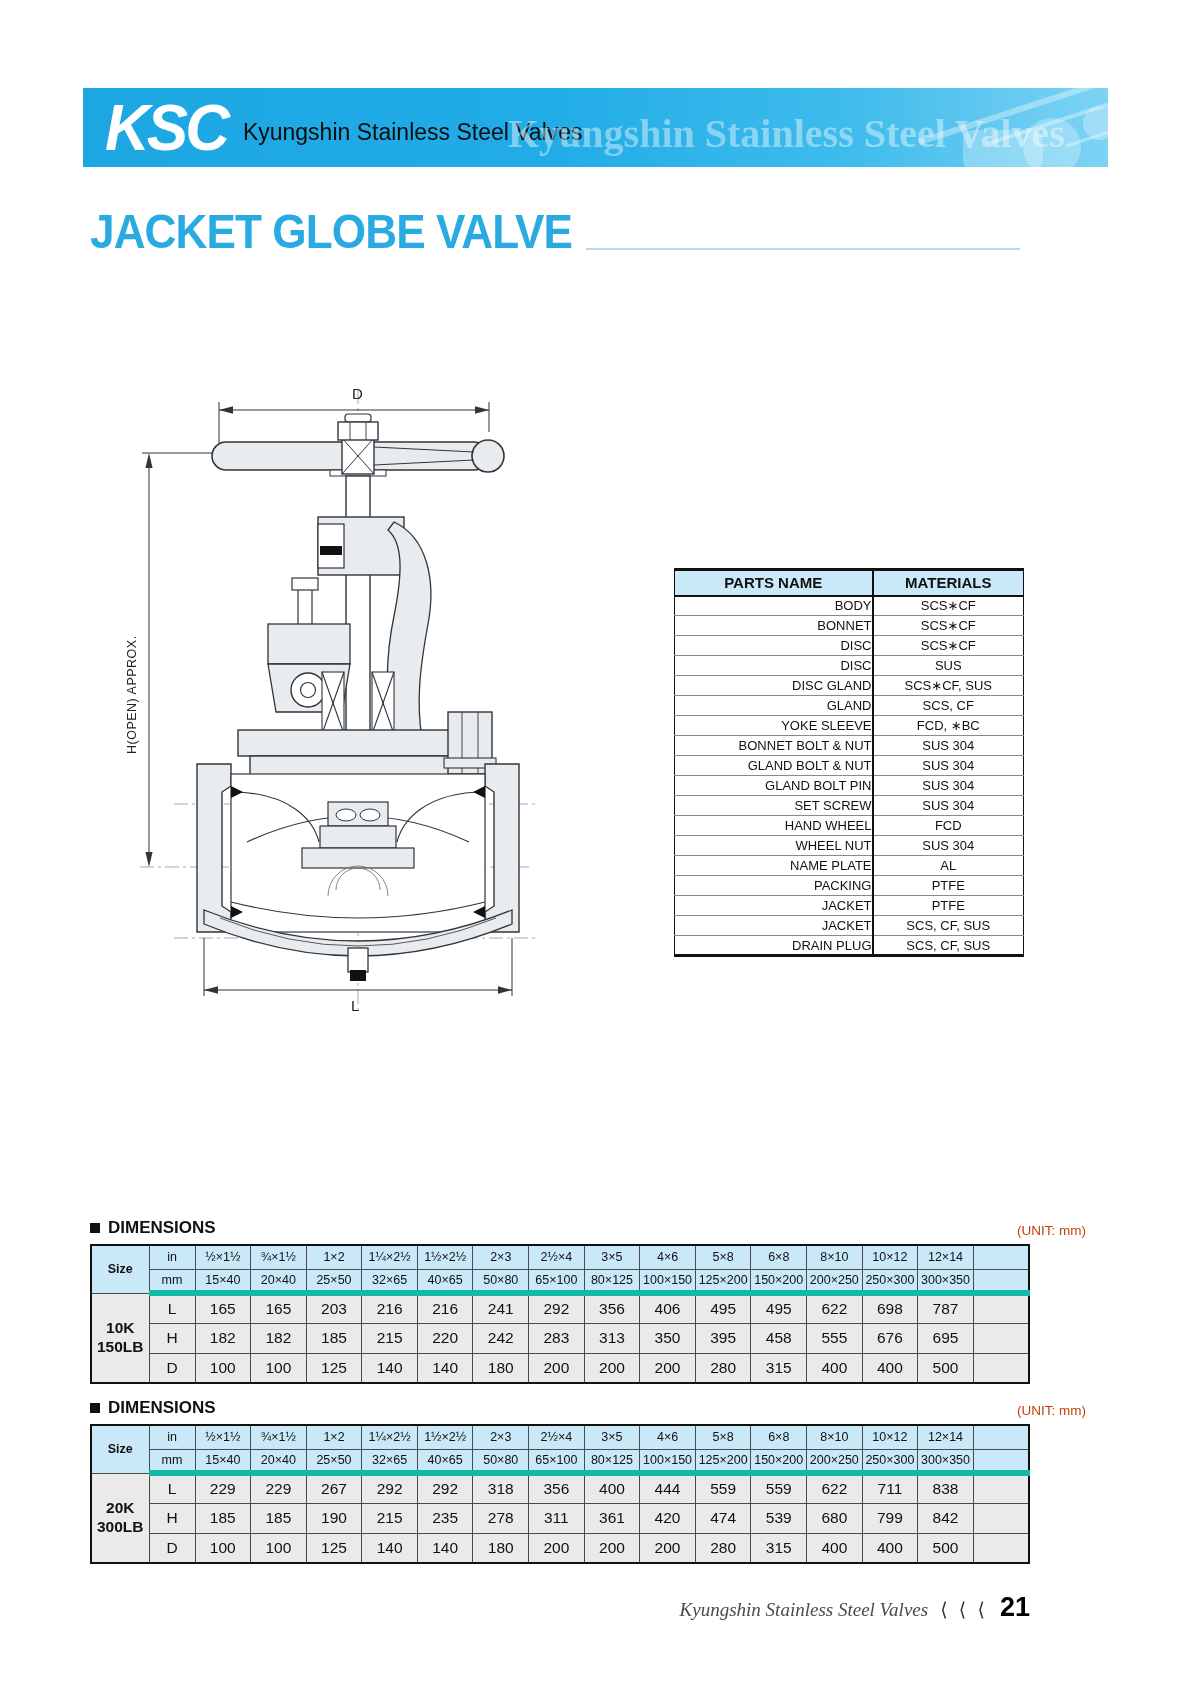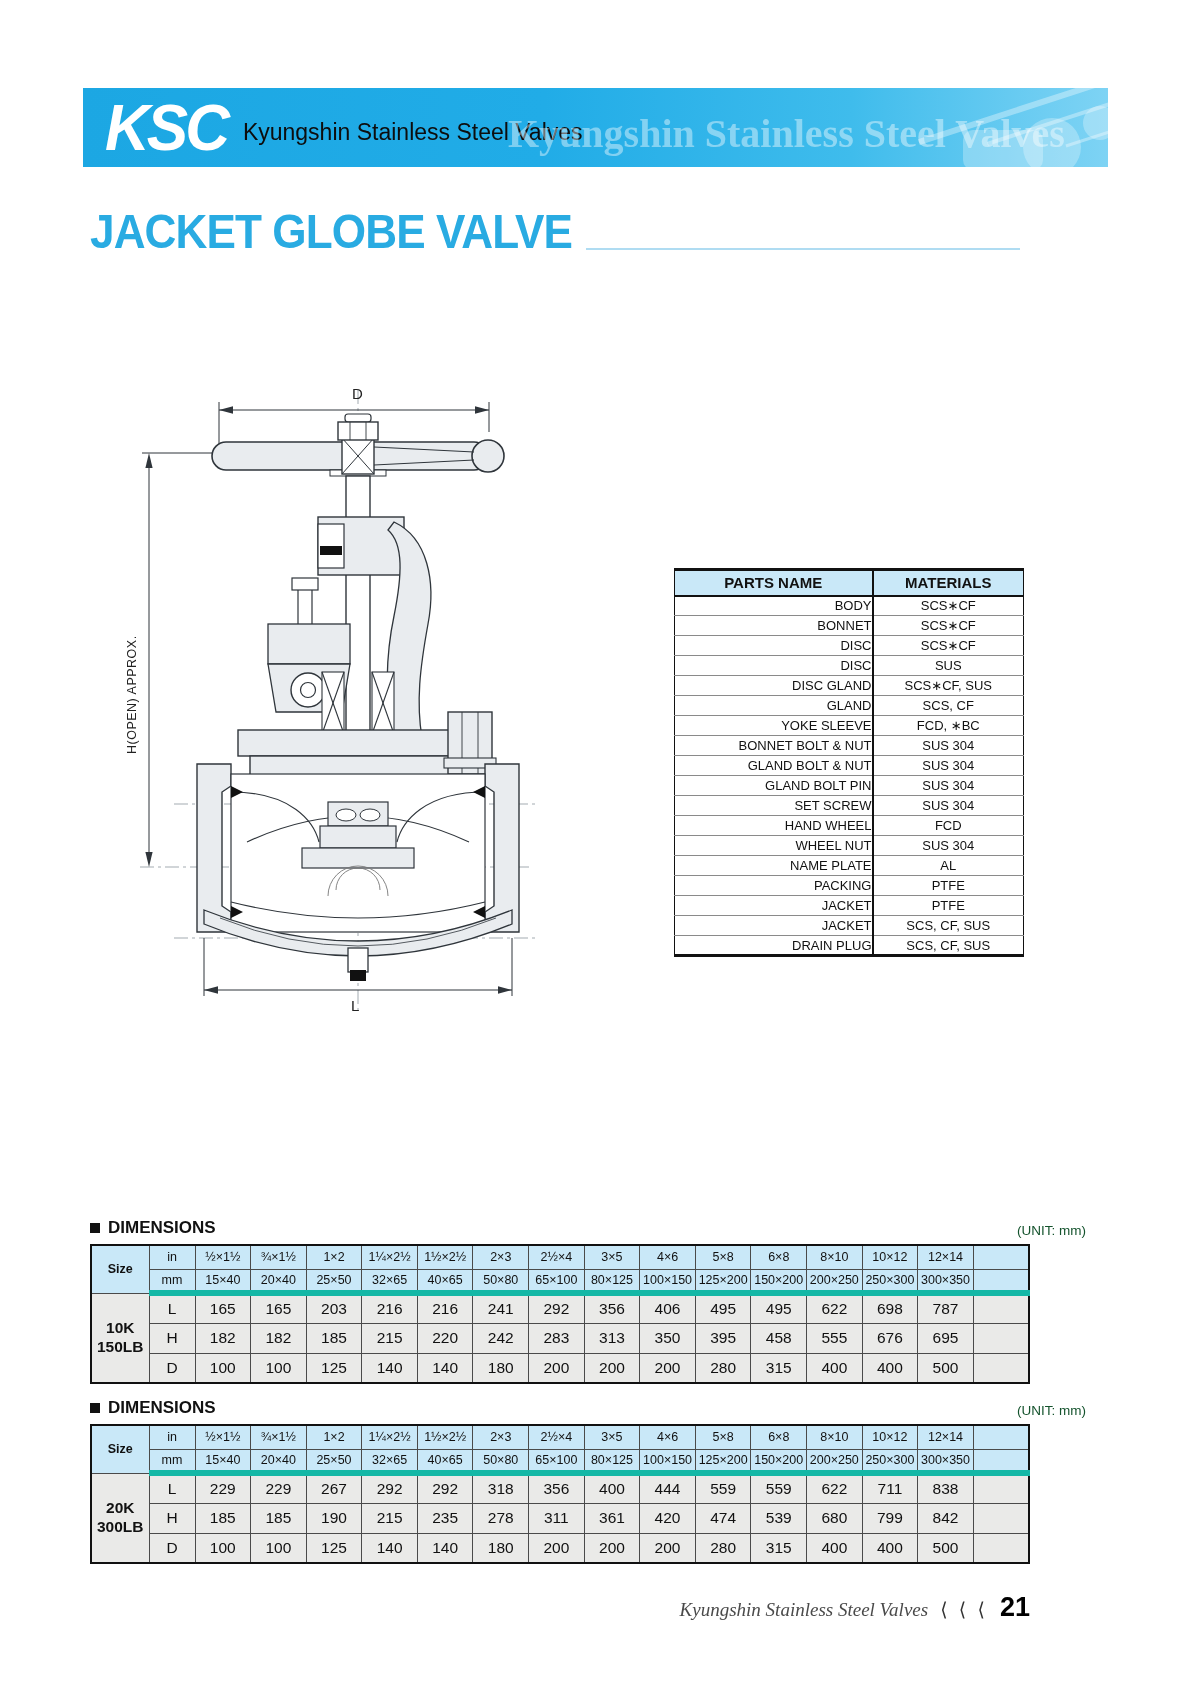--- a/index.html
+++ b/index.html
@@ -43,21 +43,21 @@
   .parts td.pname { text-align:right; padding-left:10px; width:198px; }
   .parts td.pmat  { text-align:center; }
   .parts tr:last-child td { border-bottom:none; }
 
   
   .dims-wrap { position:absolute; left:90px; width:996px; }
   .dw1 { top:1218px; } .dw2 { top:1398px; }
   .dims-head { display:flex; justify-content:space-between; align-items:flex-end; margin-bottom:6px; }
   .dims-title { font-size:17px; font-weight:700; display:flex; align-items:center; }
   .sq { display:inline-block; width:10px; height:10px; background:#111; margin-right:8px; }
-  .unit-note { font-size:13.5px; color:#14532d; }
+  .unit-note { font-size:13.5px; color:#c2410c; }
   table.dims { border-collapse:collapse; table-layout:fixed; width:940px; border:2px solid #111; }
   table.dims td { border:1px solid #4a4a4a; text-align:center; overflow:hidden; white-space:nowrap; }
   table.dims tr.hr td { background:#C9E8F8; height:24px; font-size:12.5px; }
   table.dims tr.hr2 td { border-bottom:6px solid #14b8a6; }
   table.dims td.sizehd { font-size:15.5px; font-weight:700; background:#C9E8F8; }
   table.dims td.unitlbl { font-size:15px; background:#C9E8F8; }
   table.dims tr.dr td { height:30px; font-size:15.5px; background:#EAEAE8; }
   table.dims td.rating { background:#C9E8F8; font-weight:700; font-size:15px; line-height:1.2; }
   table.dims td.rowlbl { background:#C9E8F8; font-size:15px; }
   table.dims td.blankh { background:#C9E8F8; }

